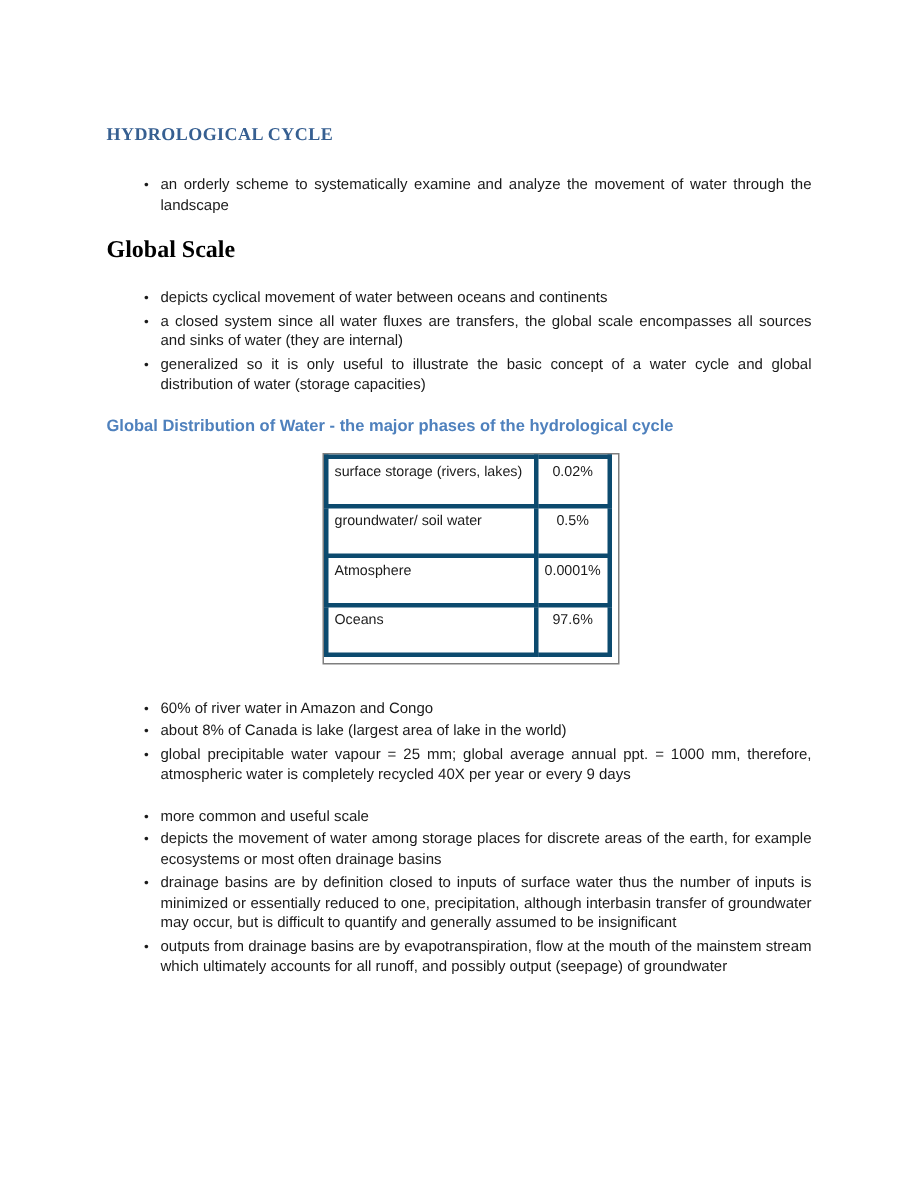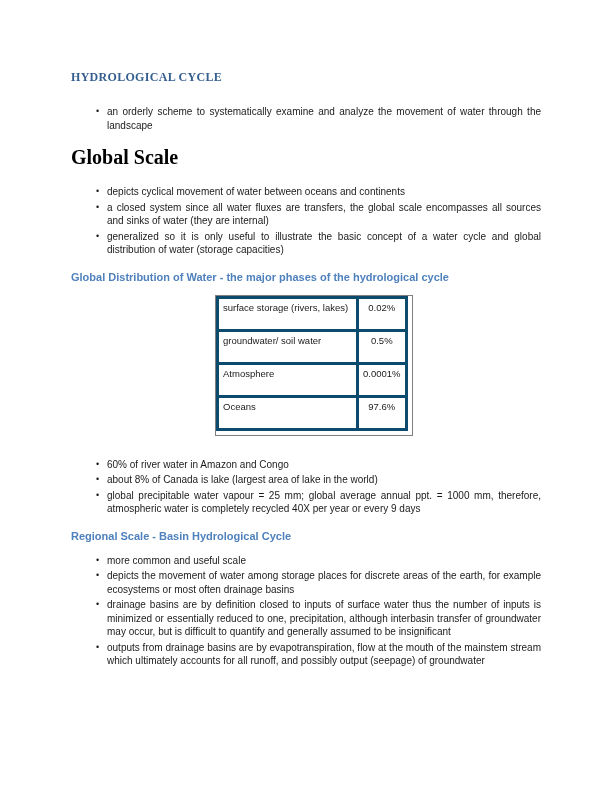--- a/index.html
+++ b/index.html
@@ -16,25 +16,25 @@
     width: 612px;
     height: 792px;
     padding: 68px 71px 40px 71px;
   }
   .doc-title {
     font-family: "Liberation Serif", serif;
     font-size: 12px;
     font-weight: bold;
     letter-spacing: 0.3px;
     color: #365F91;
-    margin: 2px 0 20px 0;
+    margin: 14px 0 20px 0;
   }
   .h-large {
     font-family: "Liberation Serif", serif;
-    font-size: 20px;
+    font-size: 16px;
     font-weight: bold;
     color: #000000;
     margin: 4px 0 16px 0;
   }
   .h-blue {
     font-size: 11px;
     font-weight: bold;
     color: #4F81BD;
     margin: 4px 0 12px 0;
   }
@@ -142,21 +142,20 @@
     <div class="bullet">
       <span class="marker">•</span>
       <span class="bullet-text">about 8% of Canada is lake (largest area of lake in the world)</span>
     </div>
     <div class="bullet">
       <span class="marker">•</span>
       <span class="bullet-text">global precipitable water vapour = 25 mm; global average annual ppt. = 1000 mm, therefore, atmospheric water is completely recycled 40X per year or every 9 days</span>
     </div>
   </div>
 
-  <div class="h-blue">Regional Scale - Basin Hydrological Cycle</div>
 
   <div class="bullet-list">
     <div class="bullet">
       <span class="marker">•</span>
       <span class="bullet-text">more common and useful scale</span>
     </div>
     <div class="bullet">
       <span class="marker">•</span>
       <span class="bullet-text">depicts the movement of water among storage places for discrete areas of the earth, for example ecosystems or most often drainage basins</span>
     </div>

